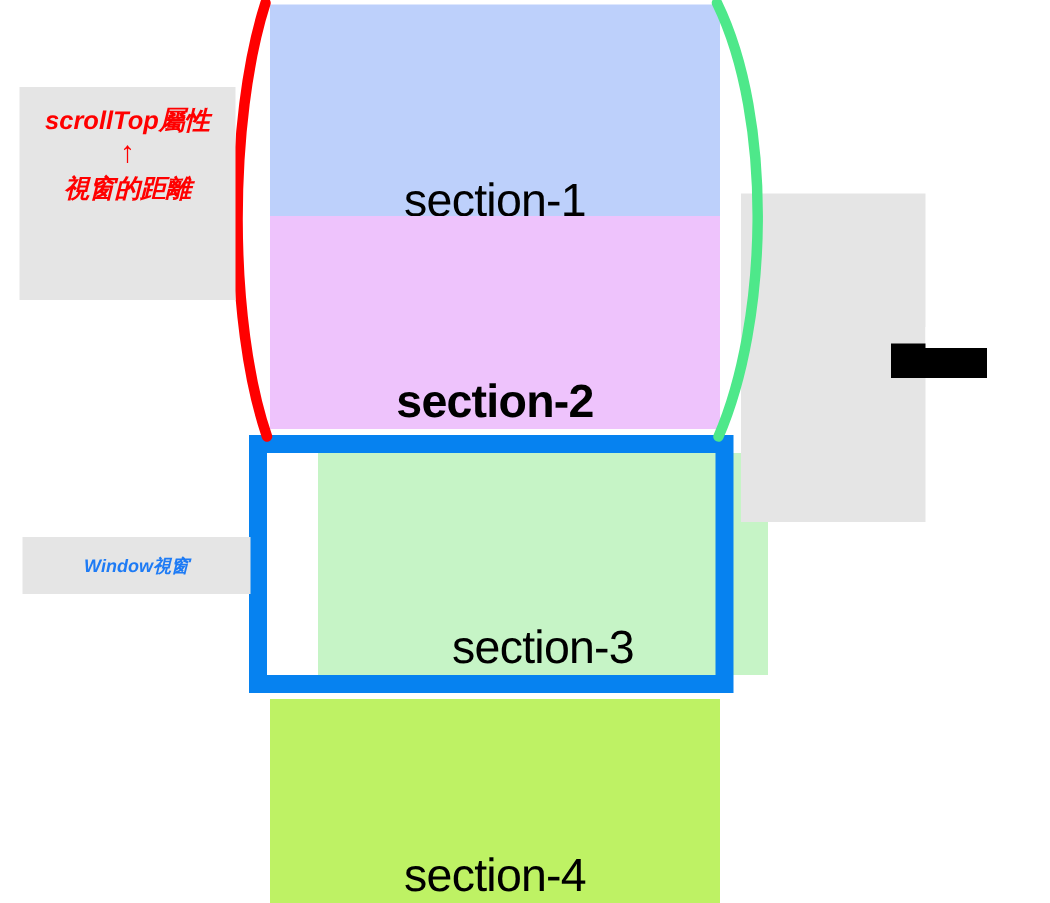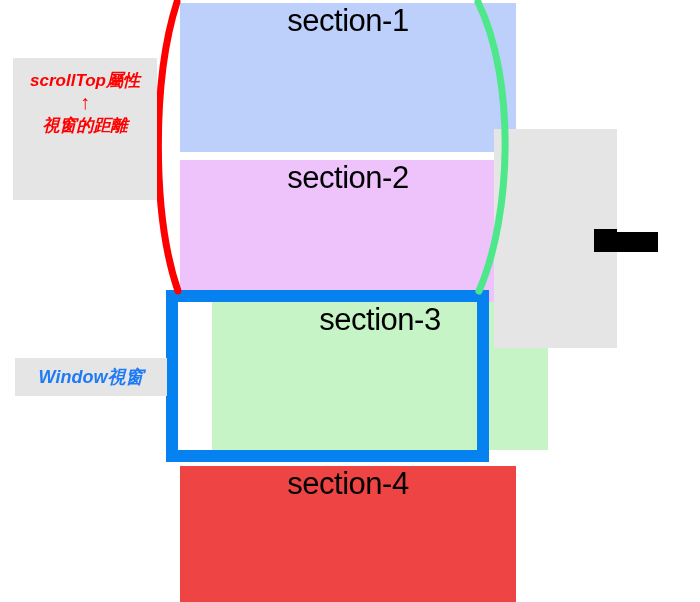--- a/index.html
+++ b/index.html
@@ -15,33 +15,33 @@
     width: 700px;
     height: 602px;
     background: #ffffff;
     overflow: hidden;
   }
 
   
   .section {
     position: absolute;
     left: 180px;
-    width: 336px;
+    width: 300px;
     display: flex;
-    align-items: flex-start;
+    align-items: flex-end;
     justify-content: center;
     font-size: 31px;
     color: #000000;
     letter-spacing: -0.5px;
     box-sizing: border-box;
   }
   #sec1 { top: 3px;   height: 149px; background: #bdd0fb; }
-  #sec2 { top: 160px; height: 142px; background: #eec3fc; }
+  #sec2 { top: 144px; height: 142px; background: #eec3fc; font-weight: bold; }
   #sec3 { top: 302px; height: 148px; background: #c6f4c6; margin-left: 32px; }
-  #sec4 { top: 466px; height: 136px; background: #ef4444; }
+  #sec4 { top: 466px; height: 136px; background: #bef264; }
 
   
   #viewport-frame {
     position: absolute;
     left: 166px;
     top: 290px;
     width: 323px;
     height: 172px;
     border: 12px solid #0682f0;
     box-sizing: border-box;
@@ -102,21 +102,21 @@
     width: 152px;
     height: 38px;
     z-index: 7;
     display: flex;
     align-items: center;
     justify-content: center;
   }
   #note-window .label {
     color: #1e7bf5;
     font-weight: bold;
-    font-size: 18px;
+    font-size: 12px;
     white-space: nowrap;
   }
 
   
   #note-scrollheight {
     left: 494px;
     top: 129px;
     width: 123px;
     height: 219px;
     z-index: 3;

